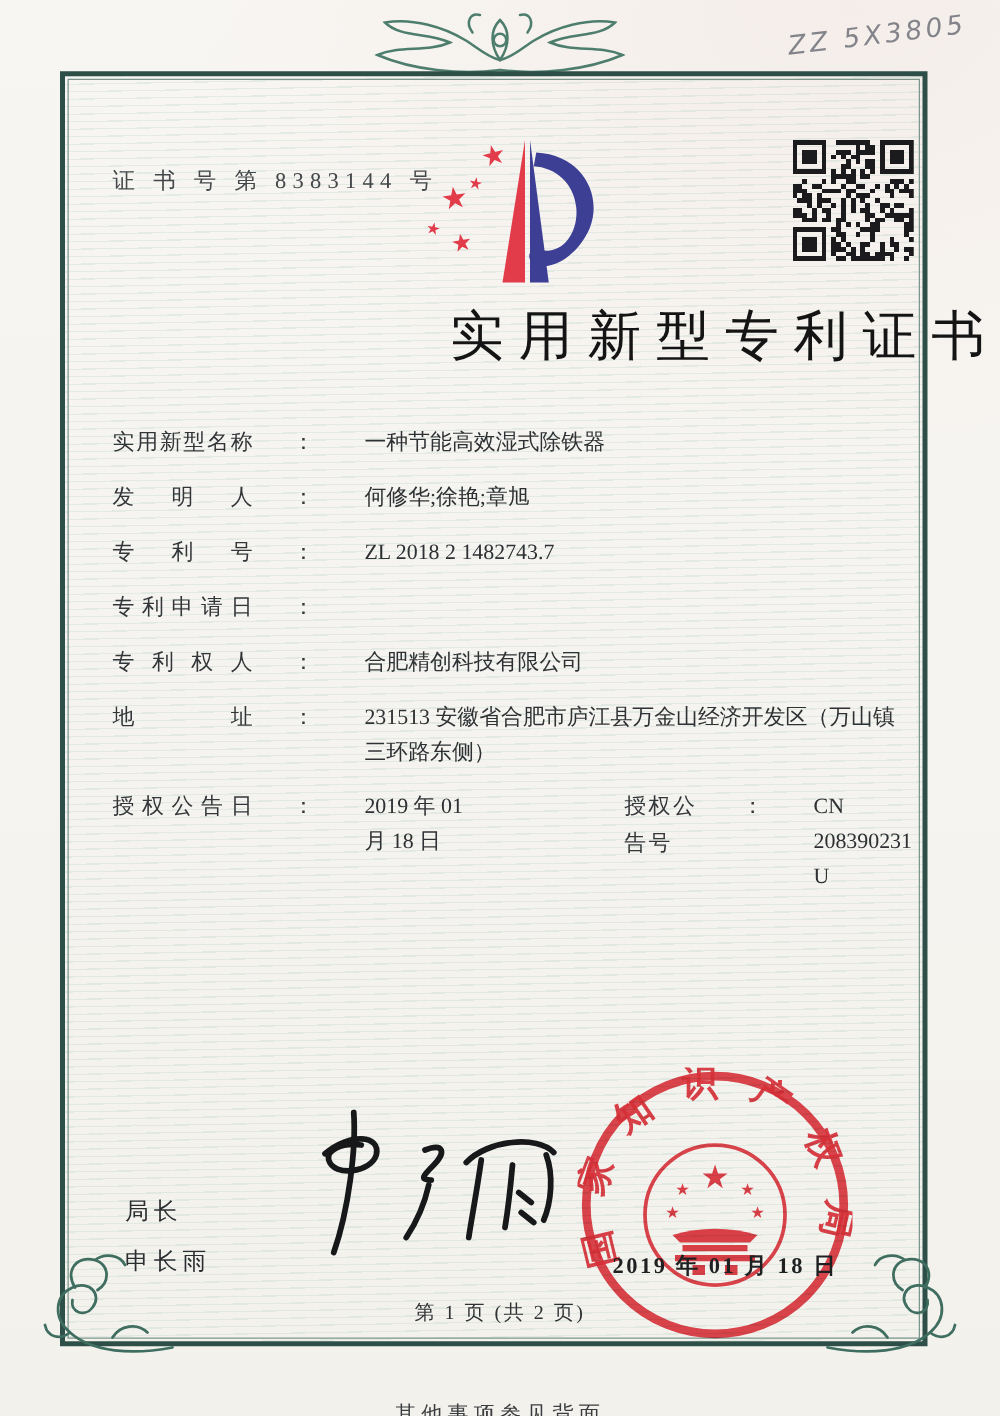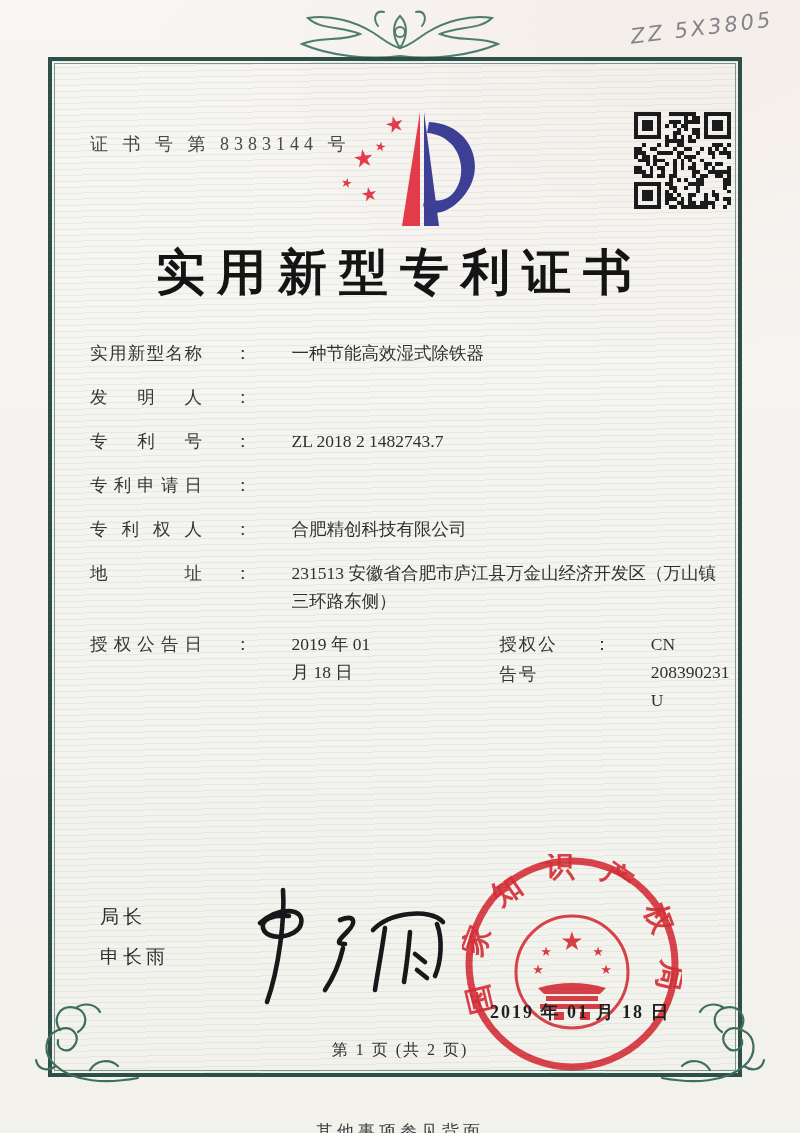--- a/index.html
+++ b/index.html
@@ -39,21 +39,21 @@
   }
   
   .cert-no {
     position:absolute; left:90px; top:116px;
     font-size:18px; letter-spacing:5px; color:#44484a;margin-top:16px;
   }
   .logo { position:absolute; left:332px; top:106px; width:148px; height:124px; }
   .qr   { position:absolute; left:634px; top:112px; width:97px; height:97px; }
   .title {
     position:absolute; left:0; right:0; top:240px;
-    text-align:center; font-size:49px; font-weight:700;
+    text-align:right; font-size:43px; font-weight:400;
     letter-spacing:12px; color:#141414;
   }
   
   .fields { position:absolute; left:90px; top:338px; width:640px; font-size:17.5px; color:#30333
 4; }
   .frow { line-height:30px; margin-bottom:14px; display:flex; align-items:flex-start;gap:32px; }
   .flabel {
     display:inline-block; width:112px; flex:0 0 112px;
     text-align:justify; text-align-last:justify; color:#333639;
   }
@@ -61,21 +61,21 @@
   .fvalue { color:#2e3133; max-width:452px; line-height:28px; padding-top:1px; }
   .frow.grant .fvalue { max-width:none; }
   .grant-no-label { margin-left:84px; letter-spacing:2px; color:#333639; }
   
   .body-text {
     position:absolute; left:88px; top:668px; width:630px;
     font-size:16.5px; line-height:28px; color:#2f3234;
   }
   .body-text p { text-indent:2em; }
   
-  .director { position:absolute; left:100px; top:904px; font-size:19px; color:#2b2e30; letter-spacing:4px; }
+  .director { position:absolute; left:100px; top:956px; font-size:19px; color:#2b2e30; letter-spacing:4px; }
   .director div { margin-bottom:14px; }
   .autograph { position:absolute; left:205px; top:878px; width:250px; height:130px; }
   
   .seal { position:absolute; left:462px; top:854px; width:220px; height:220px; mix-blend-mode:multiply; }
   .seal-date {
     position:absolute; left:490px; top:1000px;
     font-size:18px; letter-spacing:2px; color:#1e2022; font-weight:600;
   }
   
   .page-num {
@@ -459,20 +459,21 @@
 
   <div class="fields">
     <div class="frow">
       <span class="flabel">实用新型名称</span>
         <span class="fcolon">：</span>
       <span class="fvalue">一种节能高效湿式除铁器</span>
     </div>
     <div class="frow">
       <span class="flabel">发明人</span>
         <span class="fcolon">：</span>
+      <span class="fvalue">何修华;徐艳;章旭</span>
     </div>
     <div class="frow">
       <span class="flabel">专利号</span>
         <span class="fcolon">：</span>
       <span class="fvalue">ZL 2018 2 1482743.7</span>
     </div>
     <div class="frow">
       <span class="flabel">专利申请日</span>
         <span class="fcolon">：</span>
     </div>

